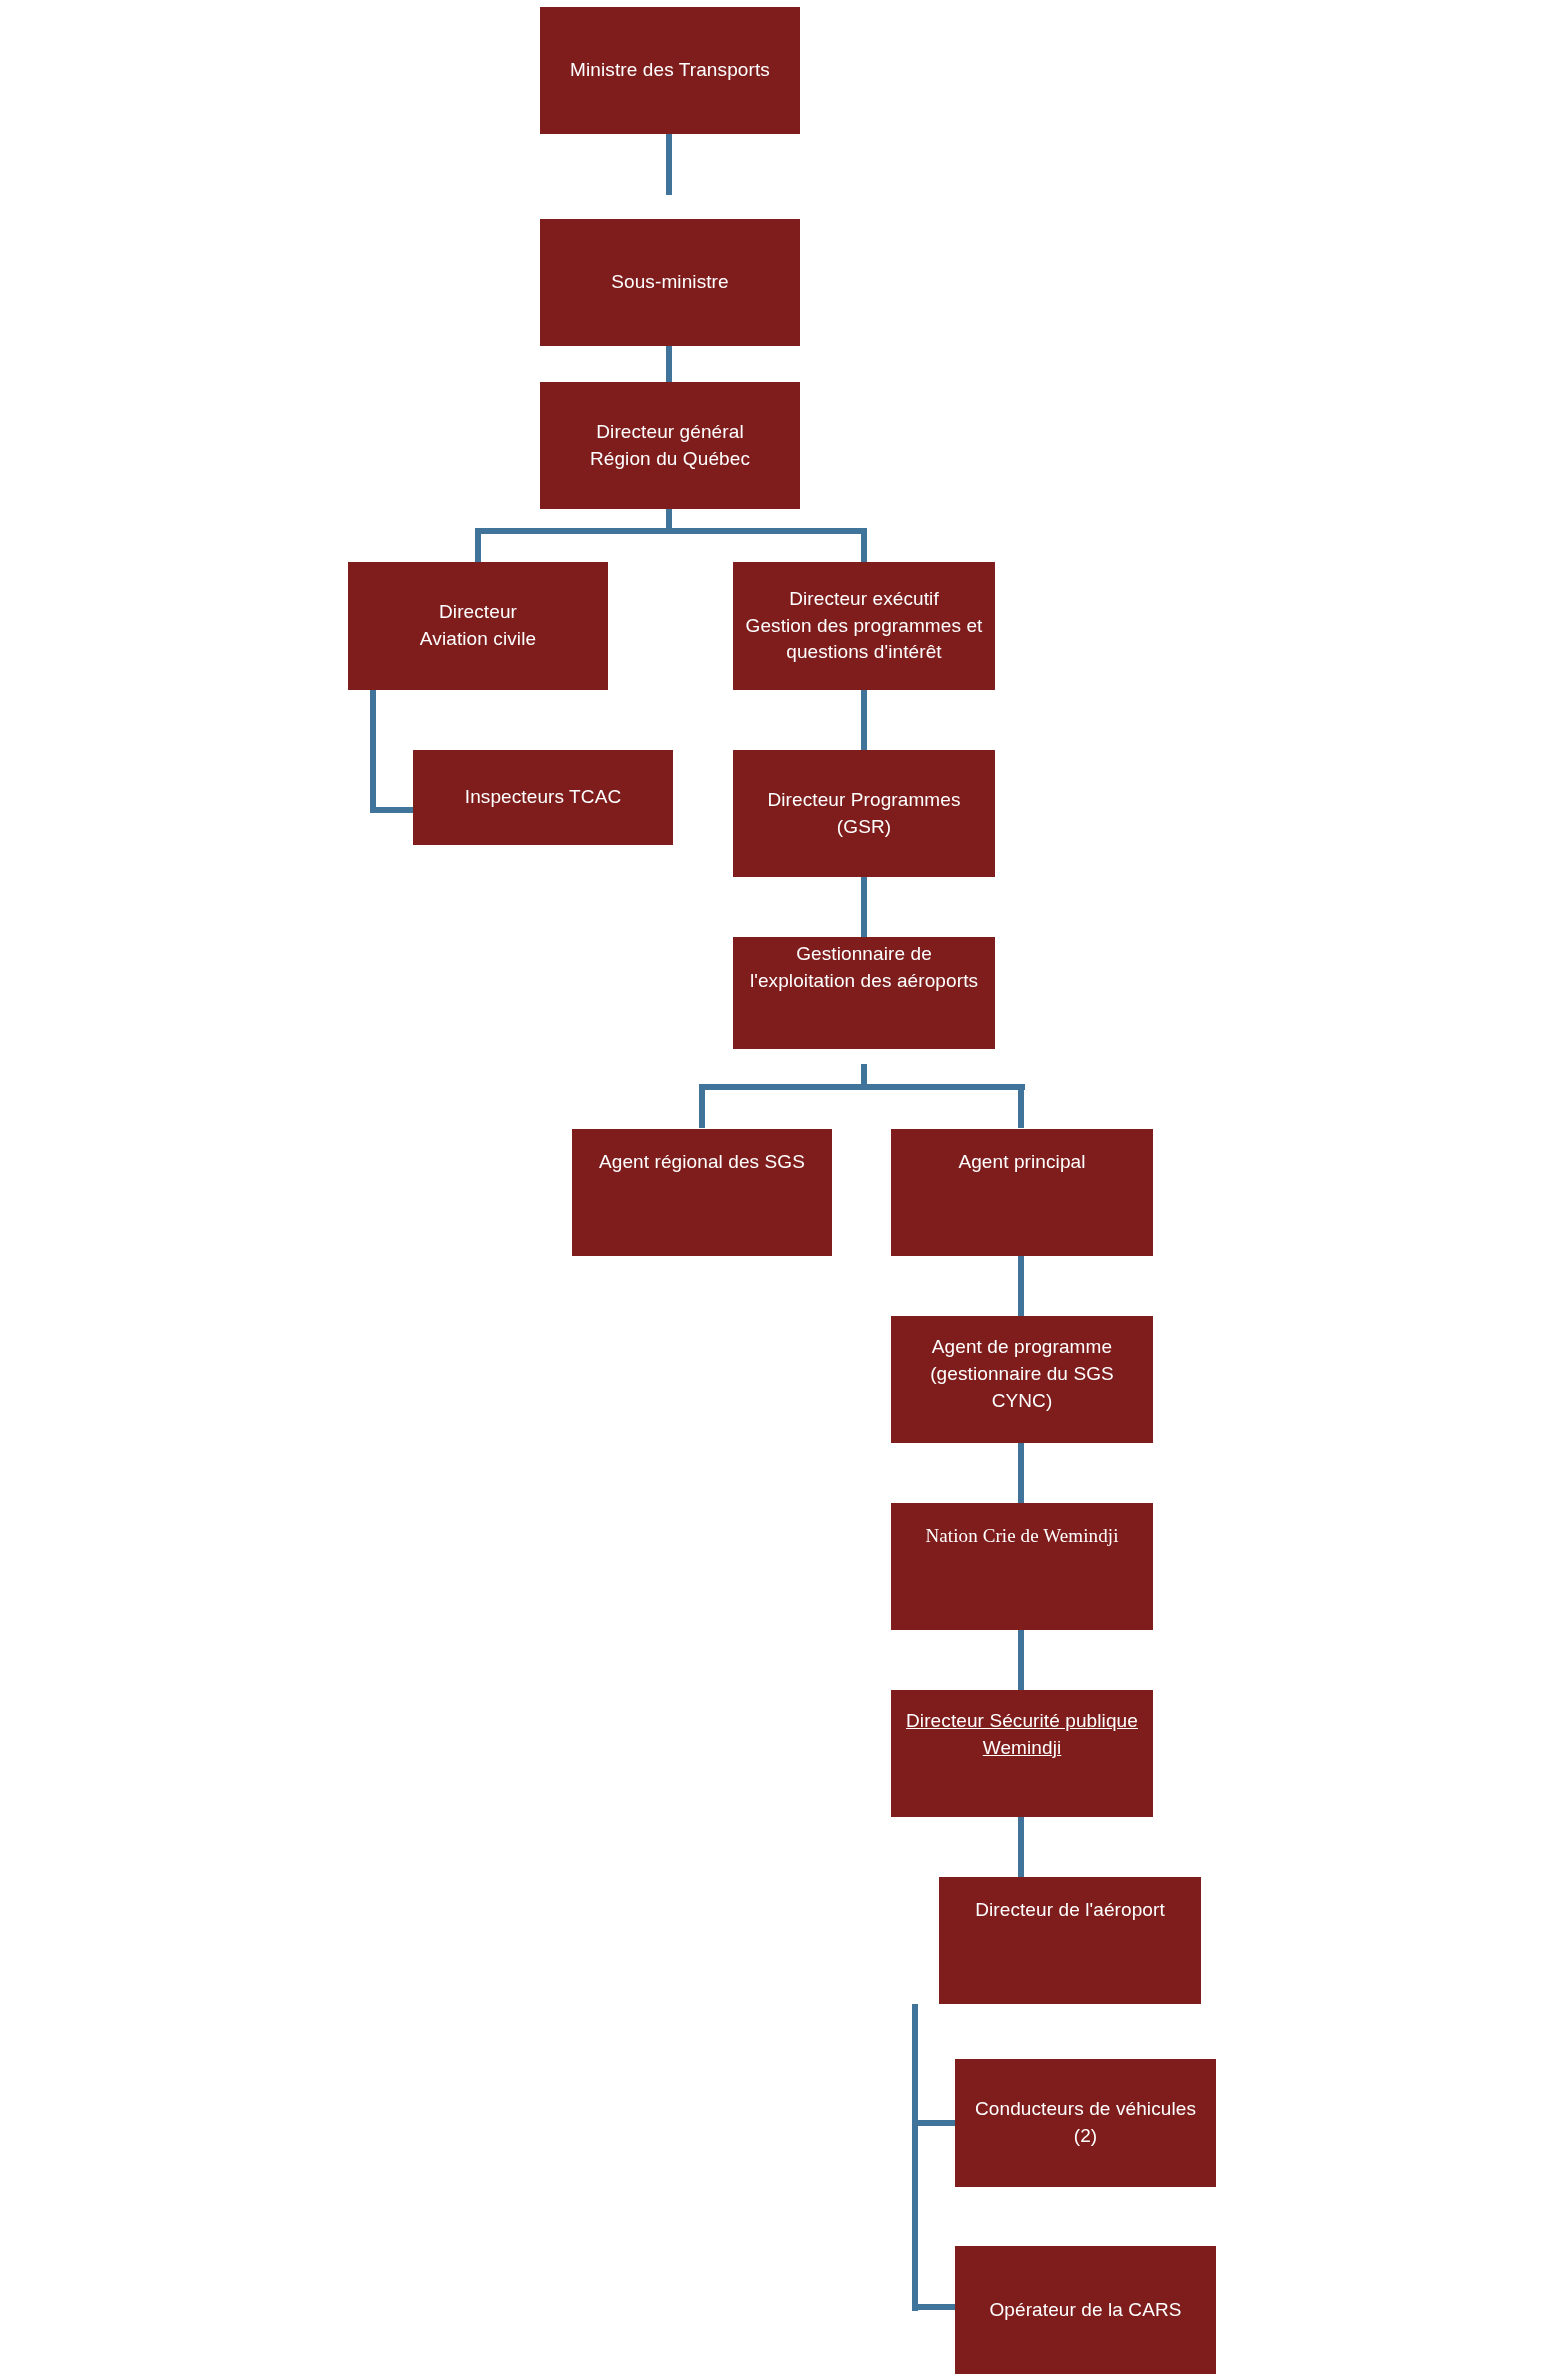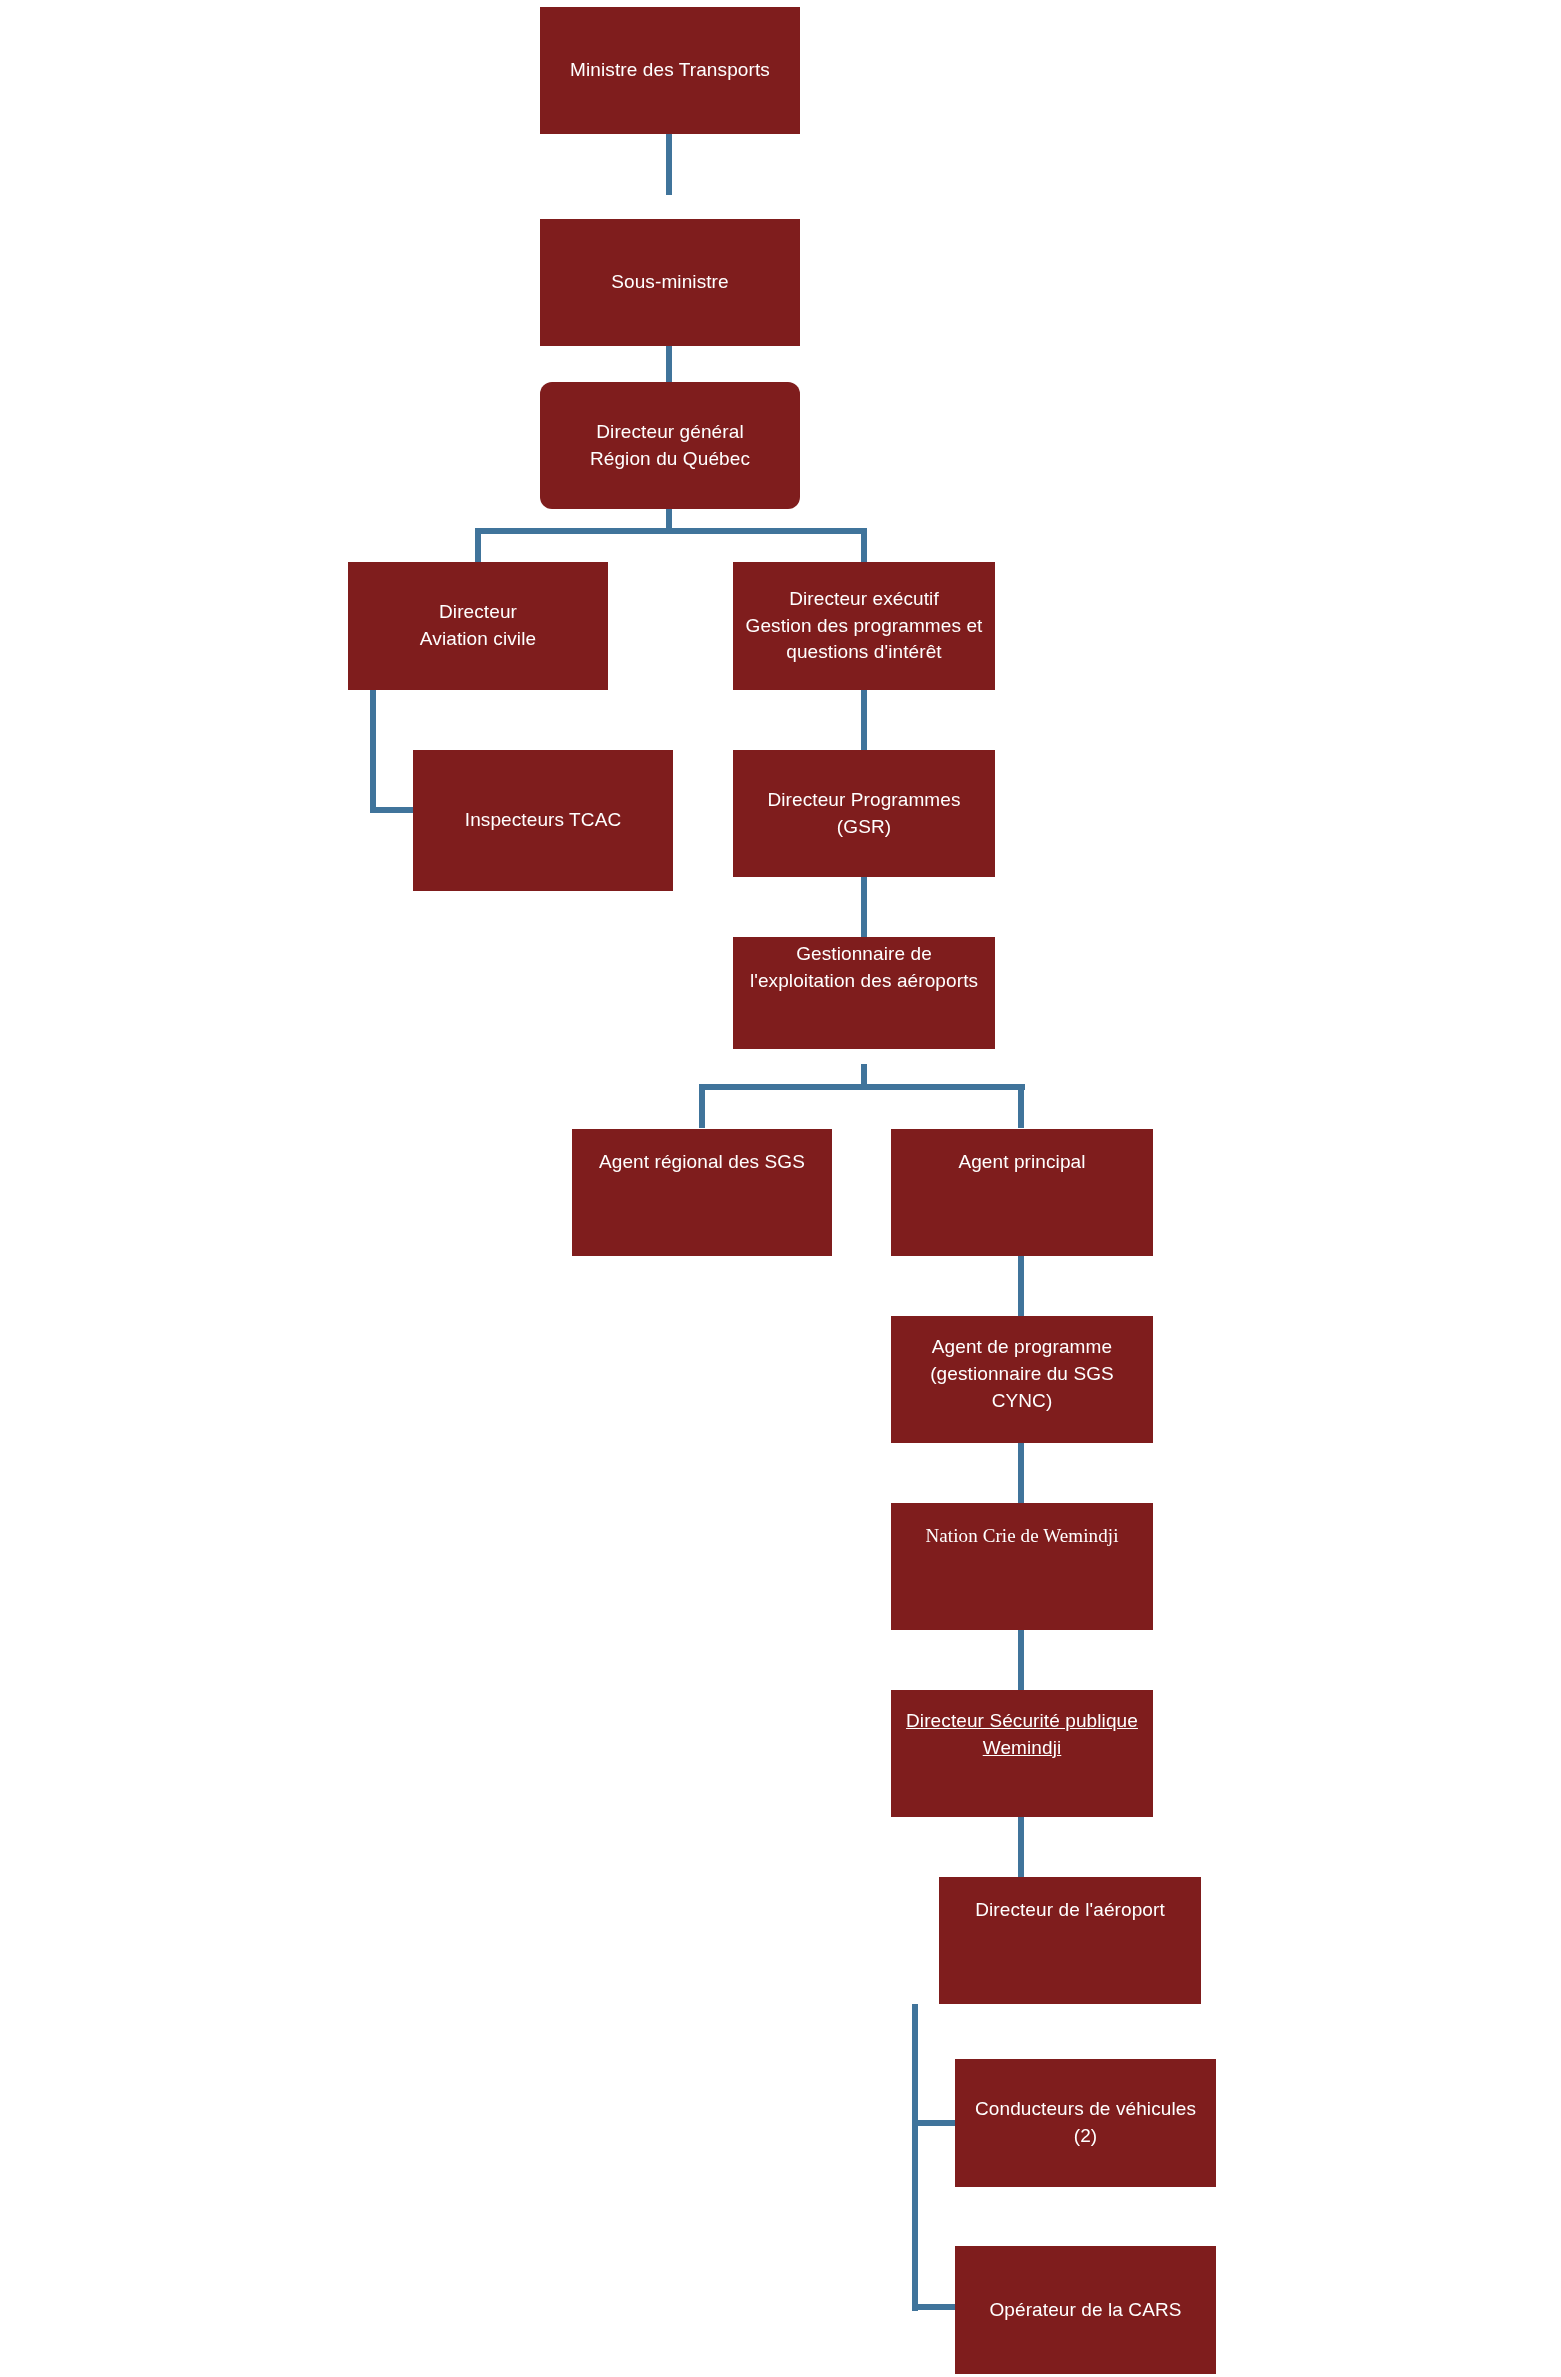--- a/index.html
+++ b/index.html
@@ -83,36 +83,36 @@
   <div class="conn conn-h" style="left:912px; top:2304px; width:47px;"></div>
 
   <div class="node" style="left:540px; top:7.2px; width:260px; height:127px;">
     <span class="node-label">Ministre des Transports</span>
   </div>
 
   <div class="node" style="left:540px; top:194px; width:260px; height:127px;margin-top:25px;">
     <span class="node-label">Sous-ministre</span>
   </div>
 
-  <div class="node" style="left:540px; top:382px; width:260px; height:127px;border-radius:12px;">
+  <div class="node" style="left:540px; top:382px; width:260px; height:127px;">
     <span class="node-label">Directeur général
 Région du Québec</span>
   </div>
 
   <div class="node" style="left:348px; top:562px; width:260px; height:128px;">
     <span class="node-label">Directeur
 Aviation civile</span>
   </div>
 
   <div class="node" style="left:733px; top:562px; width:262px; height:128px;">
     <span class="node-label">Directeur exécutif
 Gestion des programmes et questions d'intérêt</span>
   </div>
 
-  <div class="node" style="left:413px; top:750px; width:260px; height:141px;">
+  <div class="node" style="left:413px; top:750px; width:260px; height:95px;">
     <span class="node-label">Inspecteurs TCAC</span>
   </div>
 
   <div class="node" style="left:733px; top:750px; width:262px; height:127px;">
     <span class="node-label">Directeur Programmes
 (GSR)</span>
   </div>
 
   <div class="node" style="left:733px; top:937px; width:262px; height:112px; align-items:flex-start; ">
     <span class="node-label">Gestionnaire de l'exploitation des aéroports</span>

